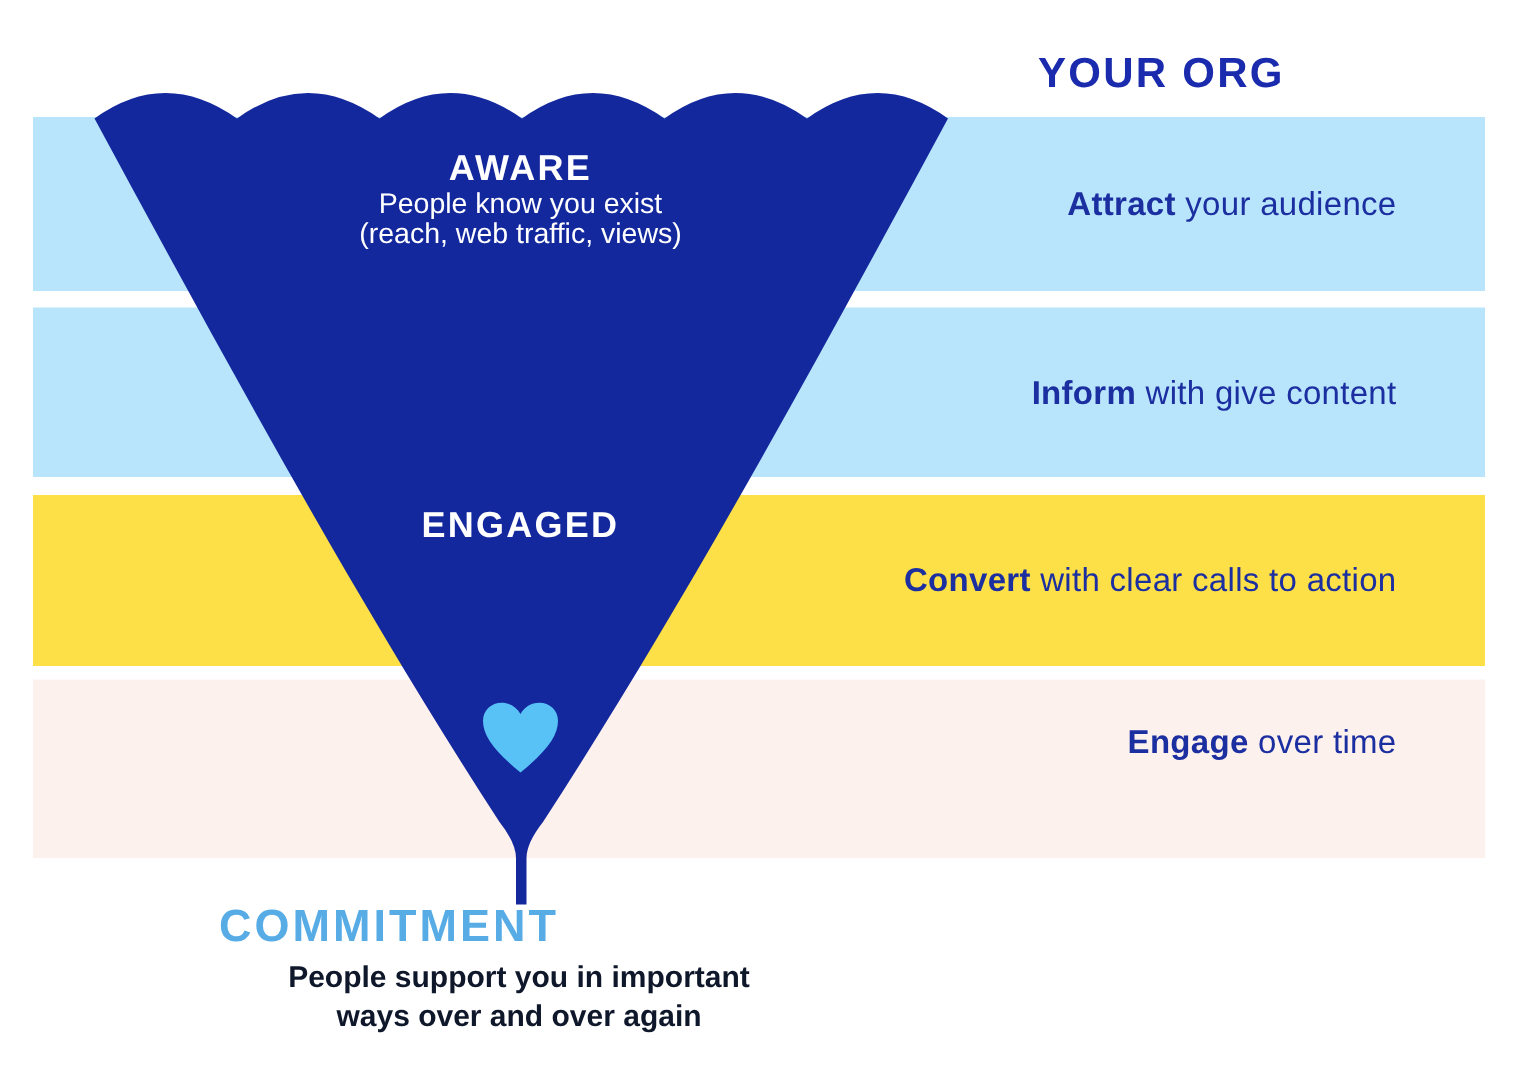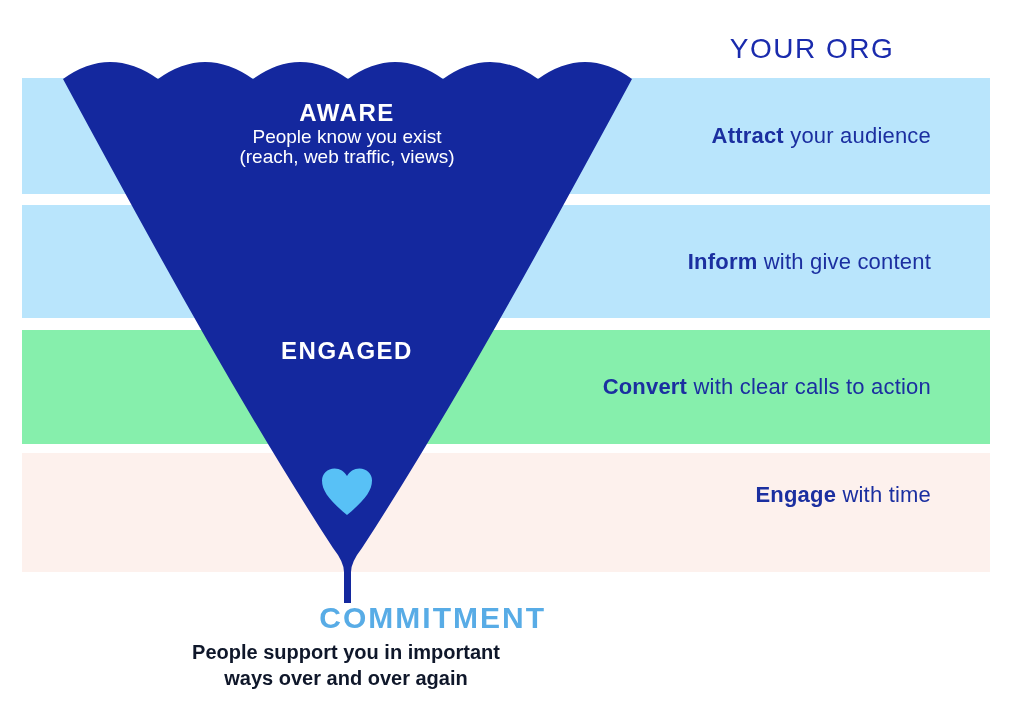--- a/index.html
+++ b/index.html
@@ -18,40 +18,40 @@
     left: 22px;
     width: 968px;
     box-sizing: border-box;
     display: flex;
     align-items: center;
     justify-content: flex-end;
     padding-right: 59px;
   }
   .band-1 { top: 78px;  height: 116px; background: #b9e5fc; }
   .band-2 { top: 205px; height: 113px; background: #b9e5fc; }
-  .band-3 { top: 330px; height: 114px; background: #86efac; }
+  .band-3 { top: 330px; height: 114px; background: #fde047; }
   .band-4 { top: 453px; height: 119px; background: #fdf1ed;
             align-items: flex-start; padding-top: 29px; }
   .band-label {
     font-size: 22px;
     color: #1b2fa0;
     letter-spacing: 0.2px;
     white-space: nowrap;
   }
   .band-label .em { font-weight: bold; }
 
   
   .org-title {
     position: absolute;
     top: 33px;
     left: 692px;
     width: 240px;
-    text-align: center;
+    text-align: left;
     font-size: 28px;
-    font-weight: normal;
+    font-weight: bold;
     letter-spacing: 1.5px;
     color: #1a2bad;
   }
 
   
   .funnel-svg { position: absolute; left: 0; top: 0; }
 
   
   .stage {
     position: absolute;
@@ -75,21 +75,21 @@
   .stage-aware      { top: 101px; }
   .stage-interested { top: 223px; }
   .stage-engaged    { top: 339px; }
 
   
   .commitment-title {
     position: absolute;
     top: 601px;
     left: 146px;
     width: 400px;
-    text-align: right;
+    text-align: left;
     font-size: 30px;
     font-weight: bold;
     letter-spacing: 2px;
     color: #58ace6;
   }
   .commitment-desc {
     position: absolute;
     top: 639px;
     left: 171px;
     width: 350px;
@@ -109,21 +109,21 @@
   <div class="band band-1">
     <div class="band-label"><span class="em">Attract</span><span> your audience</span></div>
   </div>
   <div class="band band-2">
     <div class="band-label"><span class="em">Inform</span><span> with give content</span></div>
   </div>
   <div class="band band-3">
     <div class="band-label"><span class="em">Convert</span><span> with clear calls to action</span></div>
   </div>
   <div class="band band-4">
-    <div class="band-label"><span class="em">Engage</span><span> with time</span></div>
+    <div class="band-label"><span class="em">Engage</span><span> over time</span></div>
   </div>
 
   <div class="org-title">YOUR ORG</div>
 
   <svg class="funnel-svg" width="1024" height="717" viewBox="0 0 1024 717">
     <path fill="#14289e" d="M 63 79
          Q 110 45 158 79
          Q 205 45 253 79
          Q 300 45 348 79
          Q 395 45 443 79

